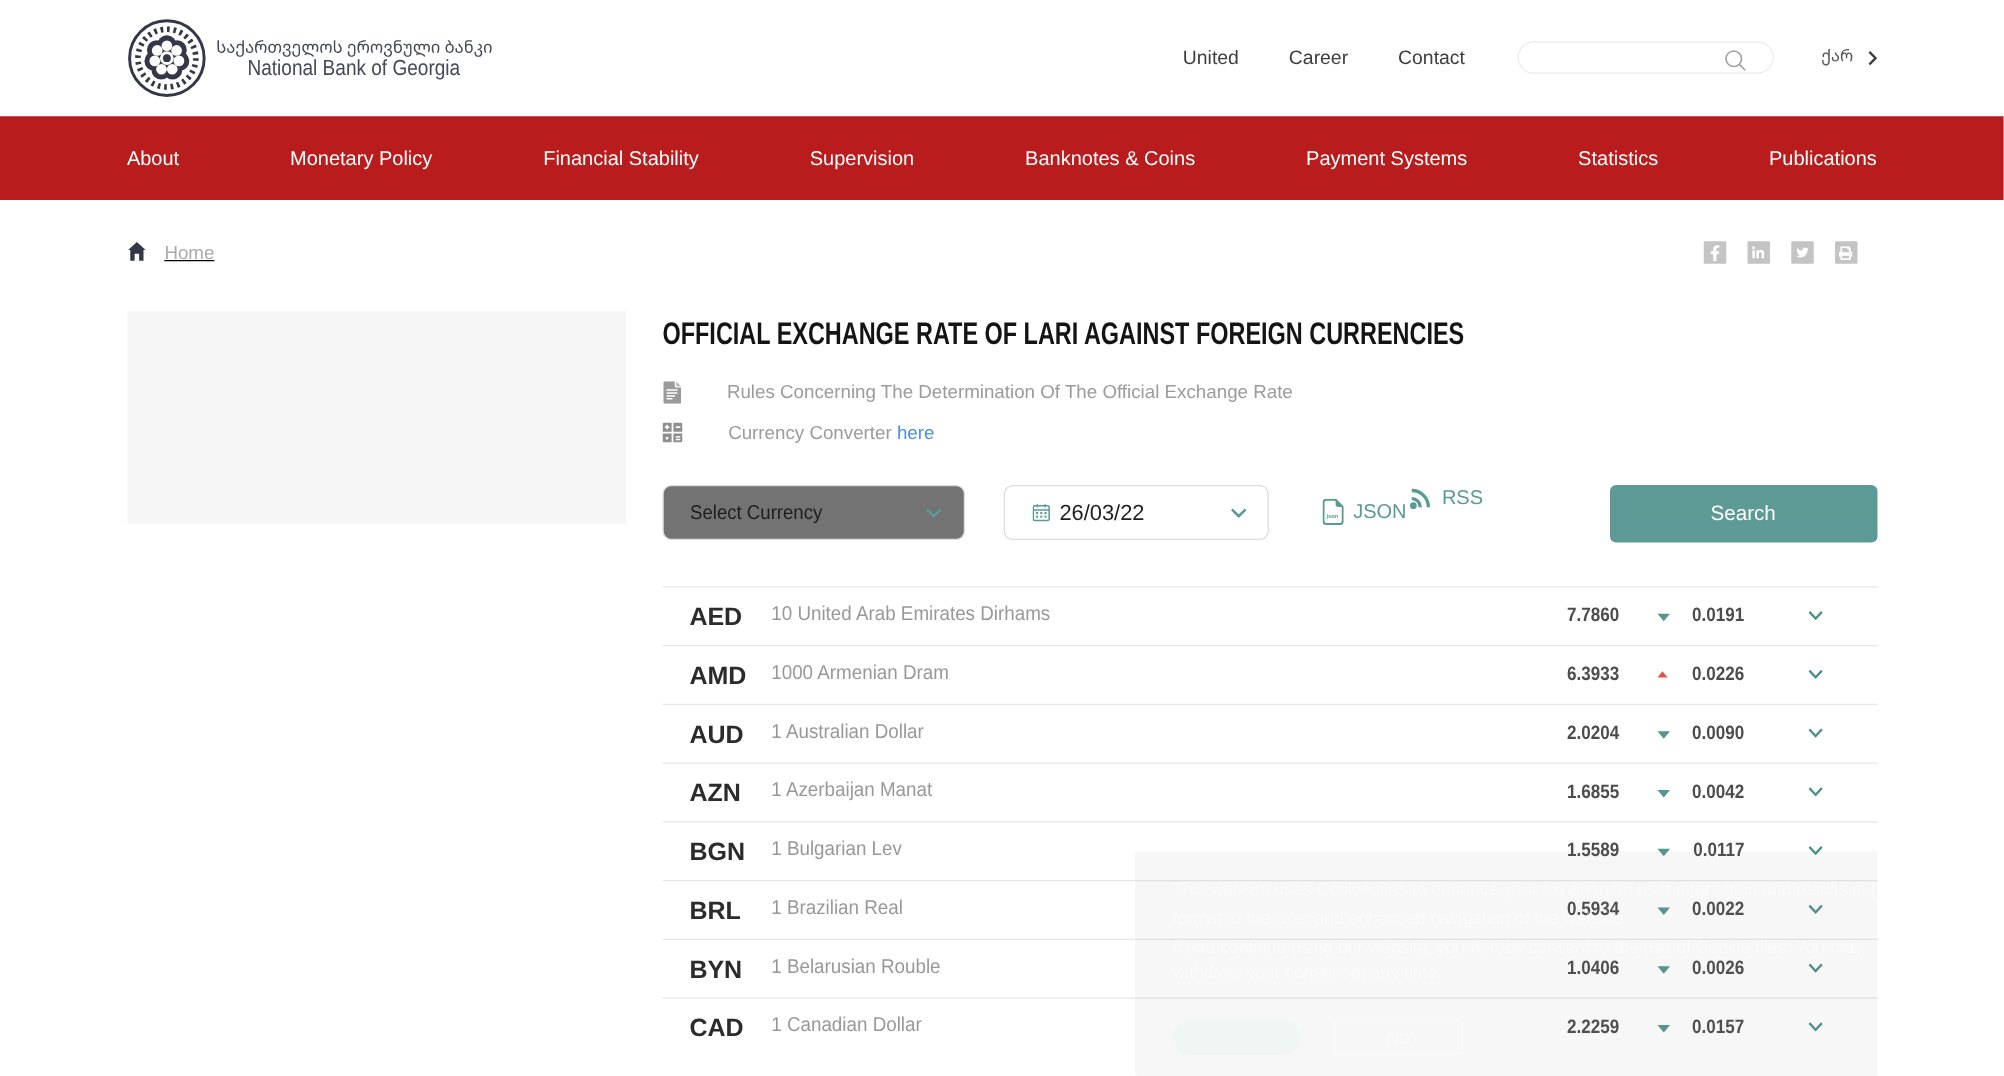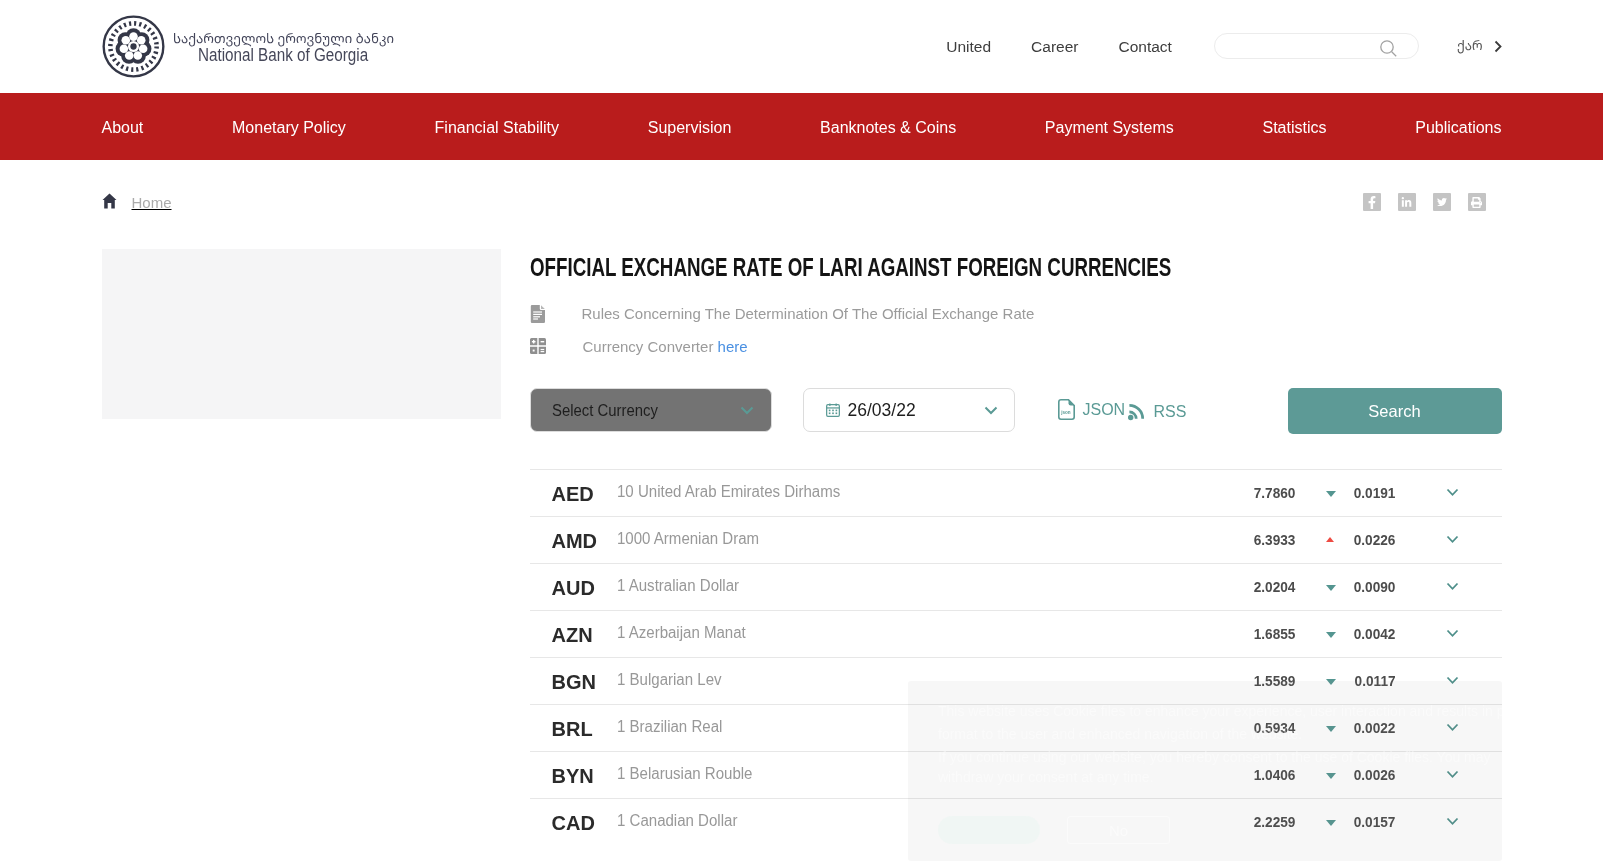--- a/index.html
+++ b/index.html
@@ -56,21 +56,21 @@
   border-radius:7px; background:#737373; }
 .sel-box .lab { position:absolute; left:21px; top:13px; font-size:16px; color:#1e1e1e; transform:scaleX(0.93); transform-origin:0 0; white-space:nowrap; }
 .sel-box .chev { position:absolute; right:17px; top:17px; }
 .date-box { position:absolute; left:273px; top:0; width:212px; height:44px; border:1px solid #dcdcdc;
   border-radius:7px; background:#fff; }
 .date-box .cal { position:absolute; left:22px; top:13px; }
 .date-box .lab { position:absolute; left:44px; top:11px; font-size:17.5px; color:#1e1e1e; }
 .date-box .chev { position:absolute; right:16px; top:17px; }
 .jsonlnk { position:absolute; left:528px; top:11px; display:flex; align-items:center; }
 .jsonlnk .t { color:#5a9a95; font-size:16px; margin-left:8px; }
-.rsslnk { position:absolute; left:597px; top:14px; display:flex; align-items:center; }
+.rsslnk { position:absolute; left:597px; top:1px; display:flex; align-items:center; }
 .rsslnk .t { color:#5a9a95; font-size:16px; margin-left:8px; }
 .search-btn { position:absolute; right:0; top:0; width:214px; height:46px; background:#5d9a96;
   border-radius:5px; color:#fff; font-size:16.5px; text-align:center; line-height:46px; }
 
 
 .table { margin-top:37px; }
 .trow { height:47px; border-top:1px solid #e7e7e7; position:relative; }
 .trow .code { position:absolute; left:22px; top:13px; font-size:20px; font-weight:bold; color:#2b2b2b; }
 .trow .desc { position:absolute; left:87px; top:13px; font-size:16px; color:#989898; transform:scaleX(0.94); transform-origin:0 50%; }
 .trow .rate { position:absolute; right:206px; top:14px; font-size:15.5px; font-weight:bold; color:#4c4c4c; transform:scaleX(0.88); transform-origin:100% 50%; }

